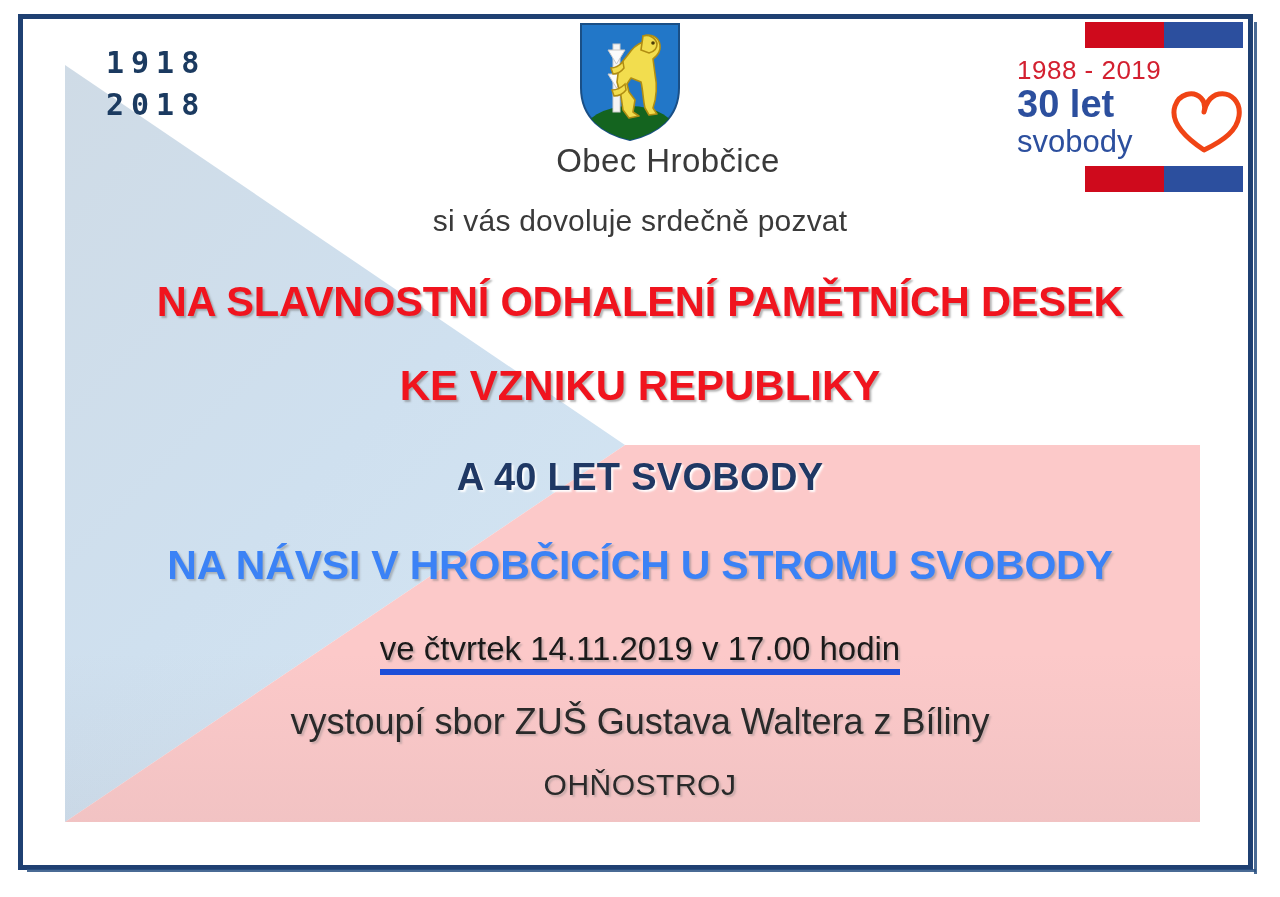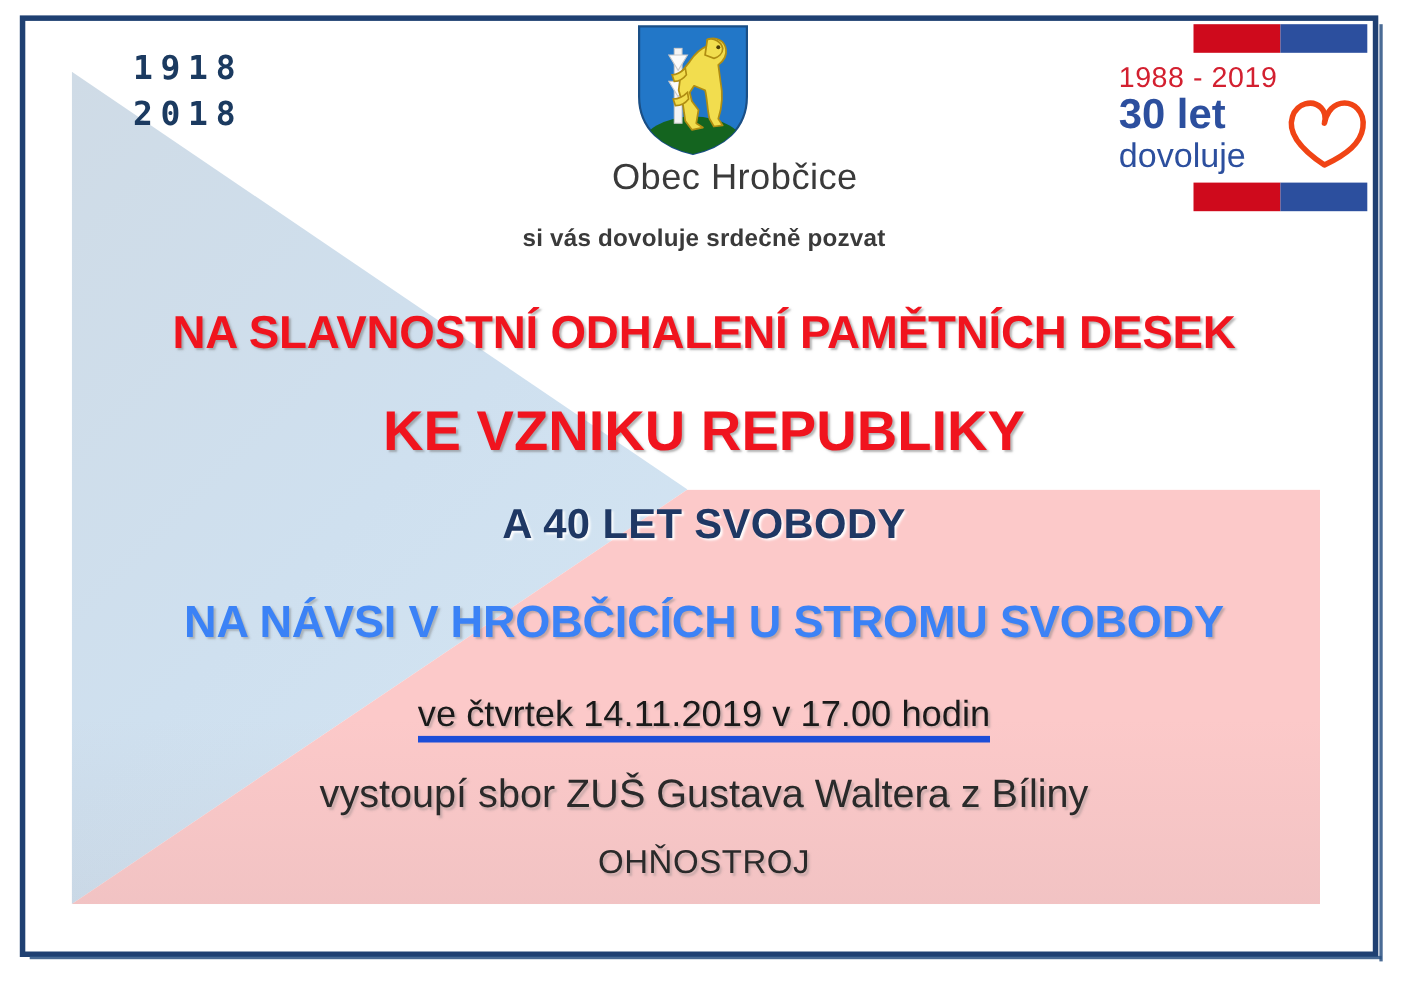--- a/index.html
+++ b/index.html
@@ -98,21 +98,21 @@
     position: absolute;
     inset: 0;
   }
 
   
   .logo-100 {
     position: absolute;
     left: 106px;
     top: 42px;
     width: 130px;
-    text-align: center;
+    text-align: left;
     font-family: "DejaVu Sans Mono", monospace;
     font-weight: 700;
     font-size: 30px;
     line-height: 42px;
     letter-spacing: 7px;
     color: #1b3a60;
   }
   .logo-100 .ln2 { color: #e0222c; padding-left: 17px; }
   .logo-100 .ln1, .logo-100 .ln3 { color: #1b3a60; }
 
@@ -185,38 +185,38 @@
   .t-obec {
     top: 142px;
     font-size: 33px;
     color: #3a3a3a;
     font-weight: 400;
     letter-spacing: .4px;
     padding-left: 28px;
   }
   .t-sivas {
     top: 204px;
-    font-size: 22px;
+    font-size: 30px;
     color: #3a3a3a;
-    font-weight: 700;
+    font-weight: 400;
     letter-spacing: .2px;
     text-align: center;
   }
   .t-red1 {
     top: 278px;
     font-size: 42px;
     font-weight: 700;
     color: #f0141e;
     letter-spacing: -.2px;
     transform: scaleX(.99);
     text-shadow: 2px 2px 2px rgba(120,120,120,.55);
   }
   .t-red2 {
     top: 362px;
-    font-size: 51px;
+    font-size: 42px;
     font-weight: 700;
     color: #f0141e;
     text-shadow: 2px 2px 2px rgba(120,120,120,.55);
   }
   .t-navy {
     top: 456px;
     font-size: 38px;
     font-weight: 700;
     color: #1f3864;
     letter-spacing: .3px;
@@ -304,21 +304,21 @@
       </svg>
     </div>
 
     <div class="logo-30">
       <div class="bar top">
         <div class="half-r"></div>
         <div class="half-b"></div>
       </div>
       <div class="years">1988 - 2019</div>
       <div class="thirty">30 let</div>
-      <div class="svob">dovoluje</div>
+      <div class="svob">svobody</div>
       <div class="heart">
         <svg width="78" height="72" viewBox="0 0 78 72" xmlns="http://www.w3.org/2000/svg">
           <path d="M39 66 C12 48 6 34 10 22 C14 10 28 6 36 14 C40 18 40 24 39 28 C40 22 44 12 54 10 C66 8 76 18 74 32 C72 46 60 56 39 66 Z" fill="none" stroke="#f04415" stroke-width="5" stroke-linejoin="round" stroke-linecap="round"></path>
         </svg>
       </div>
       <div class="bar bot">
         <div class="half-r"></div>
         <div class="half-b"></div>
       </div>
     </div>

